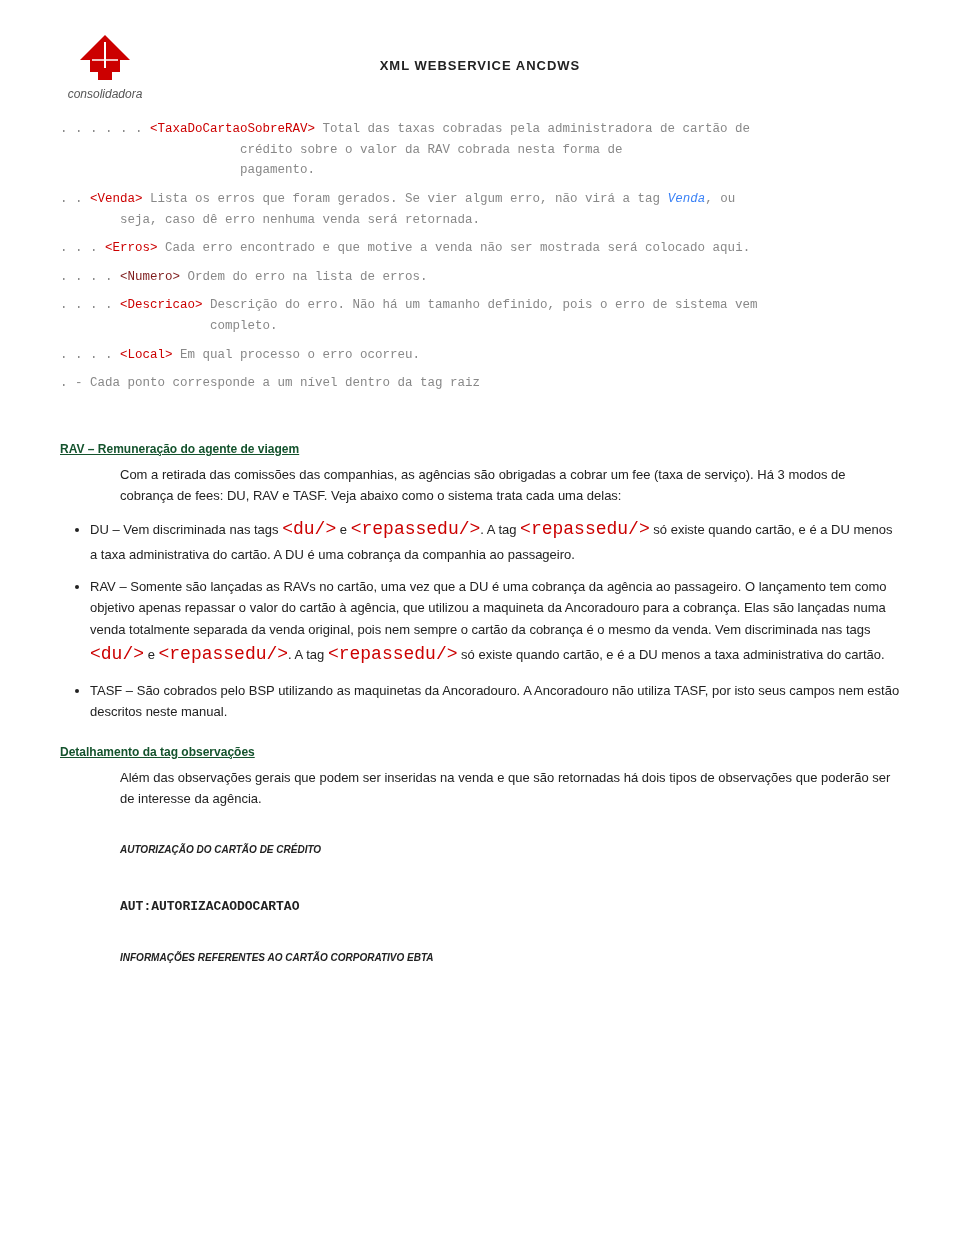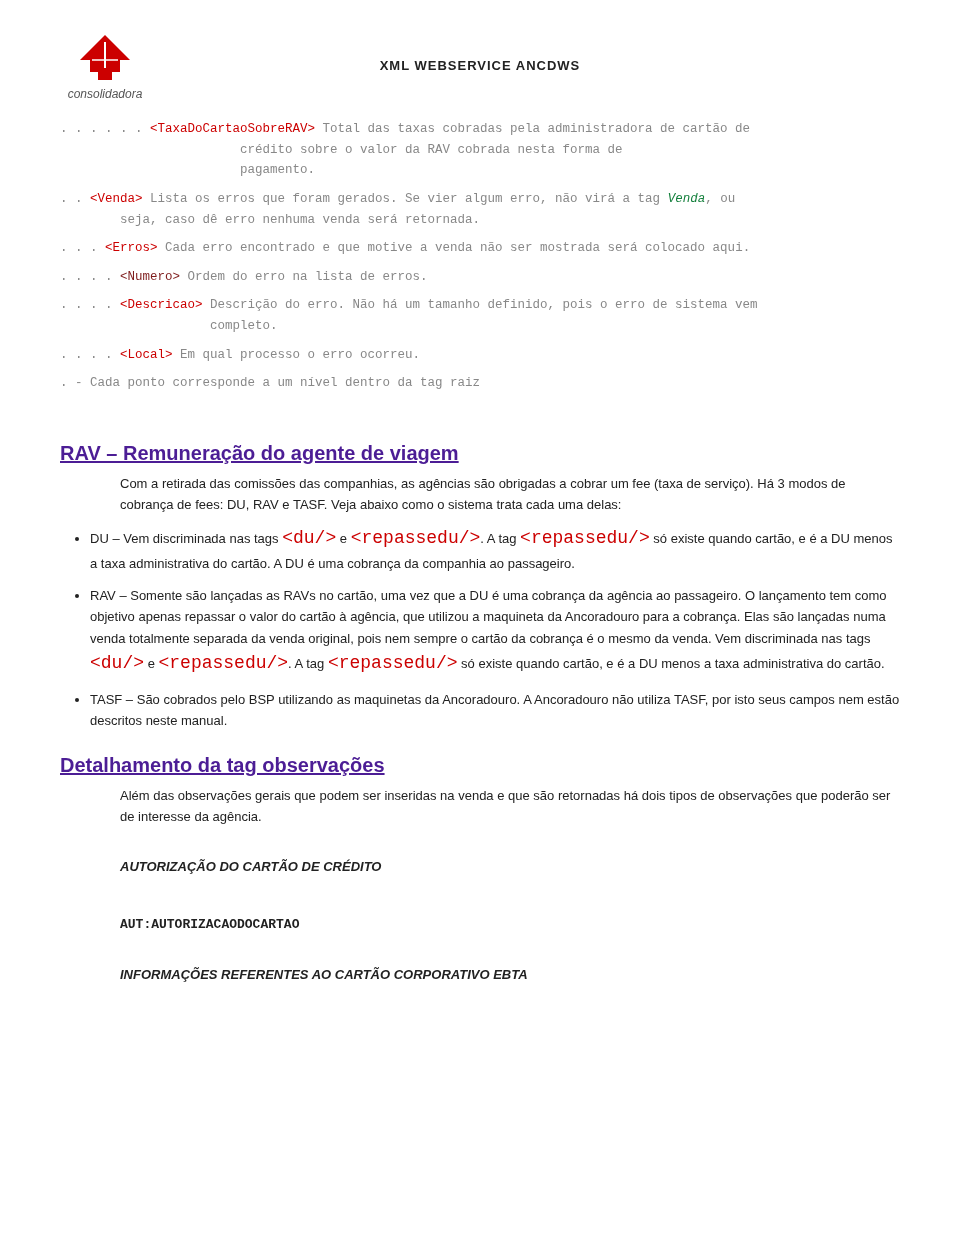--- a/index.html
+++ b/index.html
@@ -56,23 +56,23 @@
       margin: 6px 0 6px 0;
       line-height: 1.65;
     }
     .section-text {
       font-size: 13px;
       color: #222;
       line-height: 1.65;
       margin: 6px 0;
     }
     .heading-section {
-      font-size: 20px;
-      font-weight: bold;
-      color: #4c1d95;
+      font-size: 12px;
+      font-weight: bold;
+      color: #14532d;
       margin: 22px 0 8px 0;
     }
     .underline {
       text-decoration: underline;
     }
     .bullet-list {
       margin: 8px 0 8px 30px;
       list-style: disc;
     }
     .bullet-list li {
@@ -90,21 +90,21 @@
     }
     .bold-mono {
       font-family: 'Courier New', monospace;
       font-weight: bold;
       font-size: 13px;
       color: #222;
     }
     .italic-bold {
       font-style: italic;
       font-weight: bold;
-      font-size: 13px;
+      font-size: 10px;
     }
   </style>
 </head>
 <body>
 
 <div class="page">
 
   <div class="header">
     <div class="logo-area">
 
@@ -127,21 +127,21 @@
       <span style="color:#888;">. . . . . . </span><span style="color:#c00;">&lt;TaxaDoCartaoSobreRAV&gt;</span><span style="color:#888;"> Total das taxas cobradas pela administradora de cartão de</span>
     </div>
     <div>
       <span style="color:#888;">&nbsp;&nbsp;&nbsp;&nbsp;&nbsp;&nbsp;&nbsp;&nbsp;&nbsp;&nbsp;&nbsp;&nbsp;&nbsp;&nbsp;&nbsp;&nbsp;&nbsp;&nbsp;&nbsp;&nbsp;&nbsp;&nbsp;&nbsp;&nbsp;crédito sobre o valor da RAV cobrada nesta forma de</span>
     </div>
     <div>
       <span style="color:#888;">&nbsp;&nbsp;&nbsp;&nbsp;&nbsp;&nbsp;&nbsp;&nbsp;&nbsp;&nbsp;&nbsp;&nbsp;&nbsp;&nbsp;&nbsp;&nbsp;&nbsp;&nbsp;&nbsp;&nbsp;&nbsp;&nbsp;&nbsp;&nbsp;pagamento.</span>
     </div>
     <div style="height:8px;"></div>
     <div>
-      <span style="color:#888;">. . </span><span style="color:#c00;">&lt;Venda&gt;</span><span style="color:#888;"> Lista os erros que foram gerados. Se vier algum erro, não virá a tag <em style="color:#15803d;font-style:italic;">Venda</em>, ou</span>
+      <span style="color:#888;">. . </span><span style="color:#c00;">&lt;Venda&gt;</span><span style="color:#888;"> Lista os erros que foram gerados. Se vier algum erro, não virá a tag <em style="color:#3b82f6;font-style:italic;">Venda</em>, ou</span>
     </div>
     <div>
       <span style="color:#888;">&nbsp;&nbsp;&nbsp;&nbsp;&nbsp;&nbsp;&nbsp;&nbsp;seja, caso dê erro nenhuma venda será retornada.</span>
     </div>
     <div style="height:8px;"></div>
     <div>
       <span style="color:#888;">. . . </span><span style="color:#c00;">&lt;Erros&gt;</span><span style="color:#888;"> Cada erro encontrado e que motive a venda não ser mostrada será colocado aqui.</span>
     </div>
     <div style="height:8px;"></div>
     <div>

